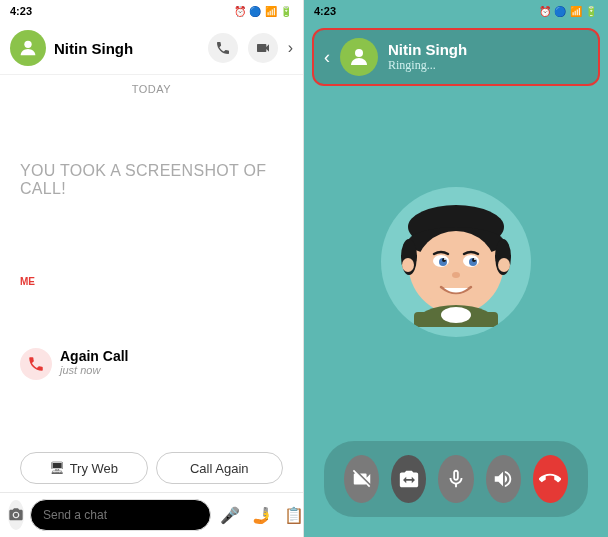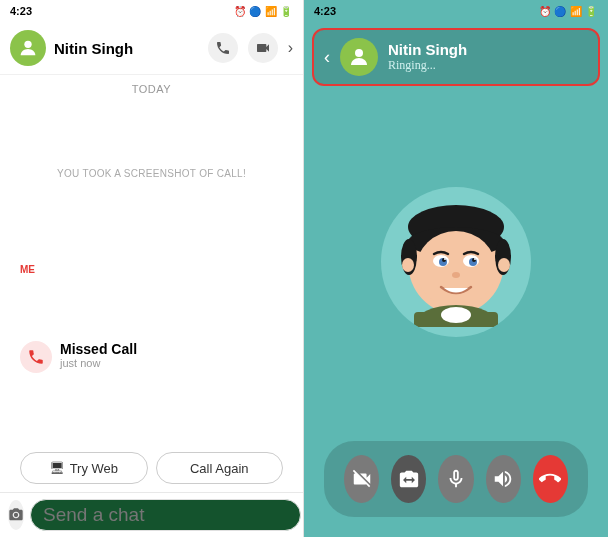--- a/index.html
+++ b/index.html
@@ -80,21 +80,21 @@
       justify-content: space-between;
     }
     .today-label {
       font-size: 11px;
       color: #999;
       text-transform: uppercase;
       letter-spacing: 0.5px;
       margin-bottom: 6px;
     }
     .screenshot-label {
-      font-size: 10px;
+      font-size: 16px;
       color: #aaa;
       letter-spacing: 0.3px;
       margin-bottom: 18px;
     }
     .me-label {
       align-self: flex-start;
       font-size: 10px;
       color: #e53935;
       font-weight: 700;
       margin-bottom: 0;
@@ -118,20 +118,21 @@
     }
     .missed-call-info { display: flex; flex-direction: column; }
     .missed-call-text {
       font-size: 14px;
       font-weight: 600;
       color: #000;
     }
     .missed-call-time {
       font-size: 11px;
       color: #999;
+      font-style: italic;
     }
     .call-buttons {
       display: flex;
       gap: 8px;
       margin-top: 4px;
       width: 100%;
     }
     .call-btn {
       flex: 1;
       height: 32px;
@@ -166,24 +167,24 @@
       justify-content: center;
       cursor: pointer;
       font-size: 14px;
     }
     .chat-input {
       flex: 1;
       height: 32px;
       border: 1px solid #e0e0e0;
       border-radius: 20px;
       padding: 0 12px;
-      font-size: 19px;
+      font-size: 12px;
       color: #999;
       outline: none;
-      background: #14532d;
+      background: #000000;
     }
     .input-icons { display: flex; gap: 6px; align-items: center; }
     .input-icon-btn {
       width: 26px;
       height: 26px;
       display: flex;
       align-items: center;
       justify-content: center;
       font-size: 16px;
       cursor: pointer;
@@ -338,21 +339,21 @@
     <span class="today-label">TODAY</span>
     <span class="screenshot-label">YOU TOOK A SCREENSHOT OF CALL!</span>
     <span class="me-label">ME</span>
     <div class="missed-call-row">
       <div class="missed-call-icon">
         <svg width="18" height="18" viewBox="0 0 24 24" fill="#e53935">
           <path d="M6.6 10.8c1.4 2.8 3.8 5.1 6.6 6.6l2.2-2.2c.3-.3.7-.4 1-.2 1.1.4 2.3.6 3.6.6.6 0 1 .4 1 1V20c0 .6-.4 1-1 1-9.4 0-17-7.6-17-17 0-.6.4-1 1-1h3.5c.6 0 1 .4 1 1 0 1.3.2 2.5.6 3.6.1.3 0 .7-.2 1L6.6 10.8z"></path>
         </svg>
       </div>
       <div class="missed-call-info">
-        <span class="missed-call-text">Missed Call</span>
+        <span class="missed-call-text">Again Call</span>
         <span class="missed-call-time">just now</span>
       </div>
     </div>
     <div class="call-buttons">
       <button class="call-btn">
         <span class="btn-icon">🖥</span>
         <span>Try Web</span>
       </button>
       <button class="call-btn">
         <span>Call Again</span>

